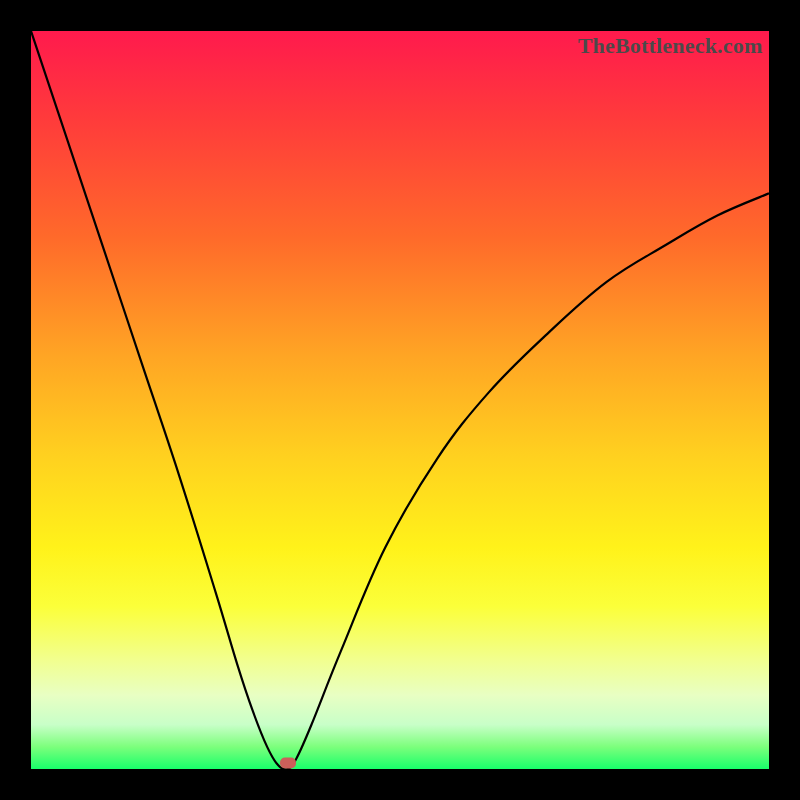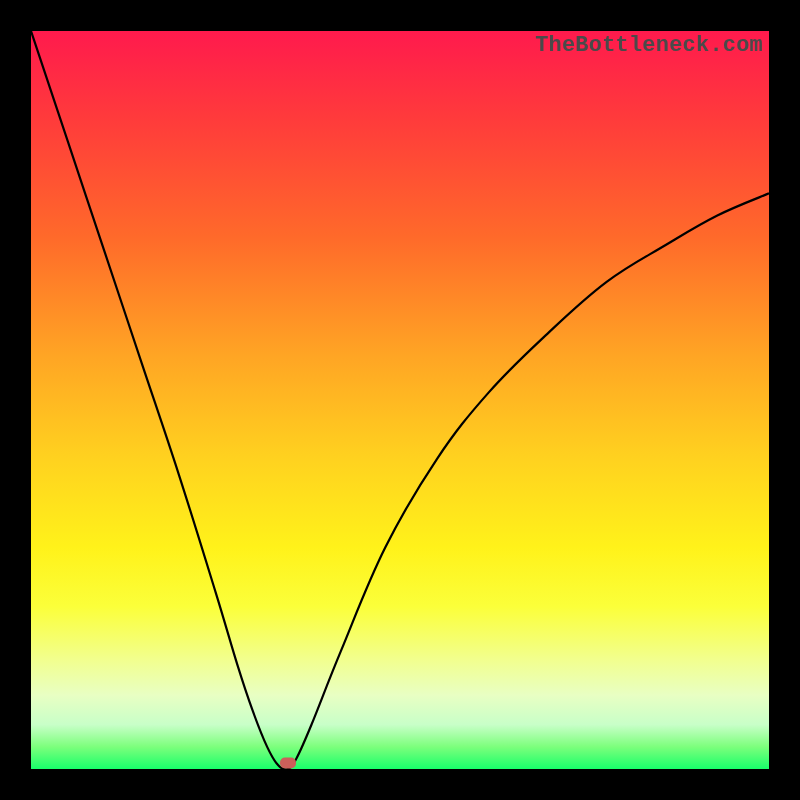--- a/index.html
+++ b/index.html
@@ -28,21 +28,21 @@
       #e8ffc3 90%,
       #c8ffc8 94%,
       #7cff7c 97%,
       #18ff6a 100%);
     overflow: hidden;
   }
   .watermark {
     position: absolute;
     top: 2px;
     right: 6px;
-    font-family: Liberation Mono, monospace;
+    font-family: Liberation Serif, serif;
     font-size: 22px;
     font-weight: 600;
     color: #4a4a4a;
     letter-spacing: 0.2px;
   }
   svg.curve {
     position: absolute;
     left: 0; top: 0;
     width: 738px; height: 738px;
   }

